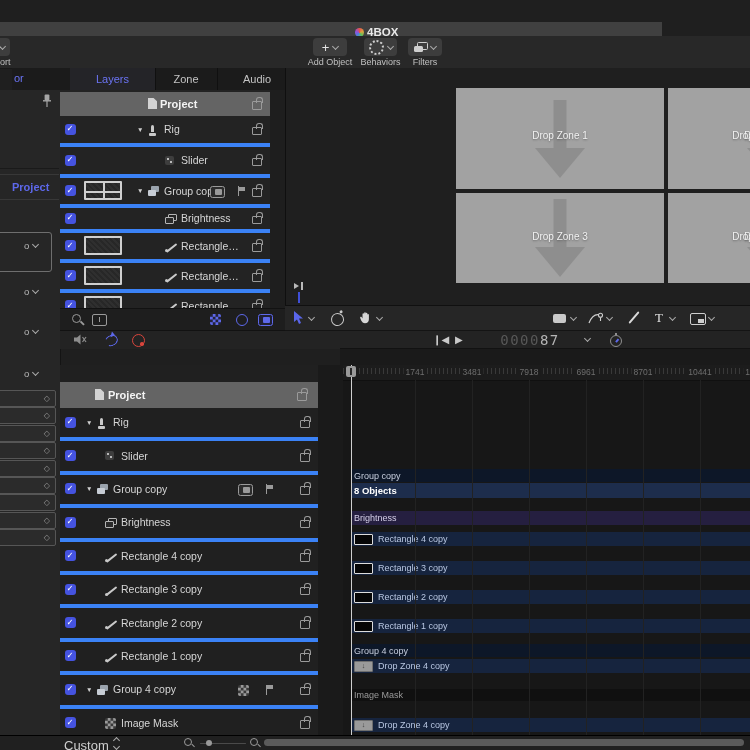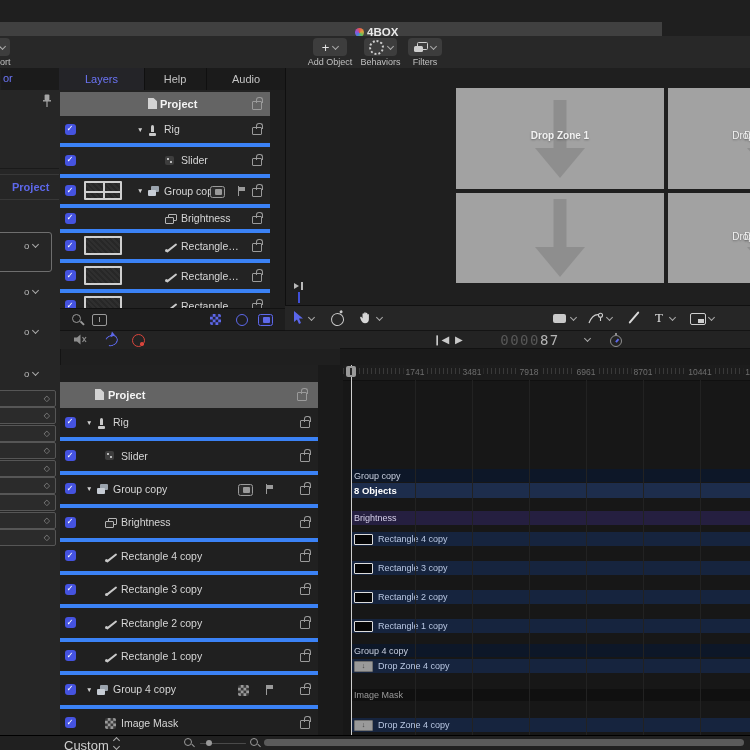--- a/index.html
+++ b/index.html
@@ -14,21 +14,21 @@
   .apptitle{position:absolute;left:367px;top:4px;font-size:11.5px;font-weight:700;color:#e8e8e8;}
   .appicon{position:absolute;left:355px;top:6px;width:9px;height:9px;border-radius:50%;
            background:conic-gradient(#e5554e,#e0a13e,#5dc05a,#4d7fe0,#9750d8,#e5554e);}
   .toolbar{left:0;top:36px;width:750px;height:32px;background:#282828;border-bottom:1px solid #191919;}
   .tbtn{position:absolute;top:2px;height:18px;background:#3d3d3d;border-radius:4px;display:flex;
         align-items:center;justify-content:center;gap:4px;}
   .tbtn-label{position:absolute;top:21px;font-size:9px;color:#c0c0c0;white-space:nowrap;}
   .chev{display:inline-block;width:4px;height:4px;border-right:1.3px solid #aaa;border-bottom:1.3px solid #aaa;
         transform:rotate(45deg);margin-top:-2px;}
   
-  .tabsrow{left:1px;top:68px;width:285px;height:22px;background:#1b1b1b;border-bottom:1px solid #101010;}
+  .tabsrow{left:12px;top:68px;width:285px;height:22px;background:#1b1b1b;border-bottom:1px solid #101010;}
   .tab{position:absolute;top:0;height:22px;display:flex;align-items:center;justify-content:center;
        font-size:11px;color:#c3c3c3;border-right:1px solid #101010;}
   .tab.active{background:#242428;color:#6b74f5;}
   .tab-partial{position:absolute;left:2px;top:4px;font-size:11px;color:#6b74f5;}
   
   .insp{left:0;top:90px;width:60px;height:645px;background:#262626;border-right:1px solid #141414;}
   .insp-div{position:absolute;left:0;width:59px;border-top:1px solid #1a1a1a;}
   .insp-project{position:absolute;left:0;top:84px;width:59px;height:24px;border-top:1px solid #383838;
                 border-bottom:1px solid #383838;display:flex;align-items:center;}
   .insp-project span{margin-left:12px;font-size:11px;color:#5d68ea;font-weight:600;}
@@ -191,21 +191,21 @@
       <div class="tbtn" style="left: 408px; width: 34px;">
         <span class="ico i-filters" style="position: relative;"></span>
         <span class="chev"></span>
       </div>
       <div class="tbtn-label" style="left: 397px; width: 56px; text-align: center;">Filters</div>
     </div>
 
   <div class="abs tabsrow" id="tabsrow">
     <span class="tab-partial">or</span>
   <div class="tab active" style="left: 58px; width: 85px;">Layers</div>
-      <div class="tab" style="left: 143px; width: 62px;">Help</div>
+      <div class="tab" style="left: 143px; width: 62px;">Zone</div>
       <div class="tab" style="left: 205px; width: 80px;">Audio</div>
     </div>
 
   <div class="abs insp" id="inspector">
     <span class="ico" style="left:42px;top:4px;">
       <svg width="10" height="13" viewBox="0 0 10 13">
           <line x1="5" y1="6" x2="5" y2="13" stroke="#a5a5a5" stroke-width="1.2"></line>
           <rect x="2.6" y="0.5" width="4.8" height="6" rx="1" fill="#a5a5a5"></rect>
           <line x1="1" y1="6.8" x2="9" y2="6.8" stroke="#a5a5a5" stroke-width="1.4"></line>
         </svg>
@@ -340,35 +340,36 @@
       <span class="ico i-record" style="left: 72px; top: 3px;"></span>
     </div>
 
   <div class="abs canvas" id="canvas">
     <div class="dz-grid" id="dzgrid">
         <div class="dz" style="left: 0px; top: 0px; width: 208px; height: 101px;">
           <svg width="70" height="86" viewBox="0 0 70 86">
             <line x1="35" y1="4" x2="35" y2="58" stroke="#7f7f7f" stroke-width="13"></line>
             <polygon points="10,52 60,52 35,82" fill="#7f7f7f"></polygon>
           </svg>
-          <div class="dz-ghost" style="top: 42.42px; font-weight: bold;">Drop Zone 1</div>
+          <div class="dz-ghost" style="top: 42.42px;">Drop Zone 1</div>
         </div>
         <div class="dz" style="left: 212px; top: 0px; width: 208px; height: 101px;">
           <svg width="70" height="86" viewBox="0 0 70 86">
             <line x1="35" y1="4" x2="35" y2="58" stroke="#7f7f7f" stroke-width="13"></line>
             <polygon points="10,52 60,52 35,82" fill="#7f7f7f"></polygon>
           </svg>
           <div class="dz-ghost" style="top: 42.42px;">Drop Zone 2</div>
           <div class="dz-label" style="top: 42.42px;">Drop Zone 2 copy</div>
         </div>
         <div class="dz" style="left: 0px; top: 105px; width: 208px; height: 90px;">
           <svg width="70" height="86" viewBox="0 0 70 86">
             <line x1="35" y1="4" x2="35" y2="58" stroke="#7f7f7f" stroke-width="13"></line>
             <polygon points="10,52 60,52 35,82" fill="#7f7f7f"></polygon>
           </svg>
+          <div class="dz-ghost" style="top: 37.8px;">Drop Zone 3</div>
         </div>
         <div class="dz" style="left: 212px; top: 105px; width: 208px; height: 90px;">
           <svg width="70" height="86" viewBox="0 0 70 86">
             <line x1="35" y1="4" x2="35" y2="58" stroke="#7f7f7f" stroke-width="13"></line>
             <polygon points="10,52 60,52 35,82" fill="#7f7f7f"></polygon>
           </svg>
           <div class="dz-ghost" style="top: 37.8px;">Drop Zone 4</div>
           <div class="dz-label" style="top: 37.8px;">Drop Zone 4 copy</div>
         </div>
       </div>

